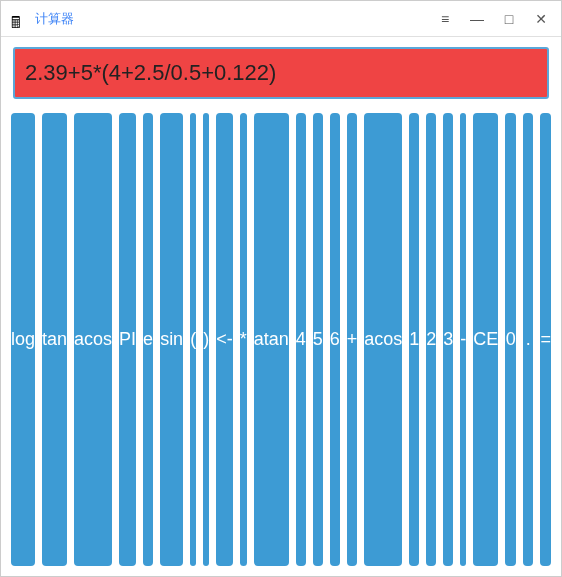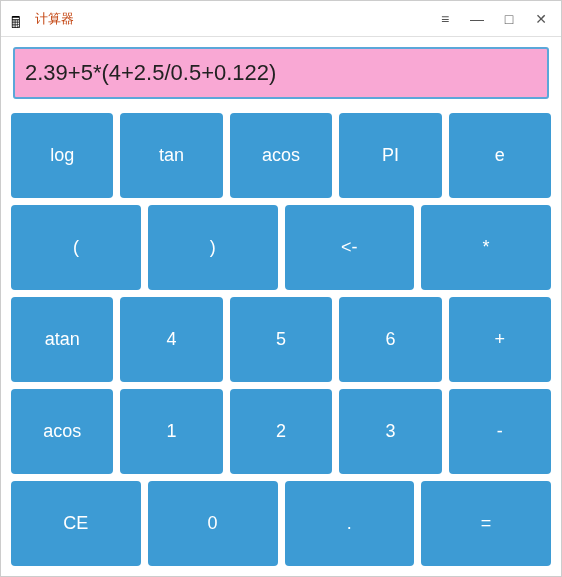--- a/index.html
+++ b/index.html
@@ -38,21 +38,21 @@
       gap: 8px;
     }
 
     .title-icon {
       width: 16px;
       height: 16px;
     }
 
     .title-text {
       font-size: 13px;
-      color: #c2410c;
+      color: #3b82f6;
     }
 
     .title-bar-controls {
       display: flex;
       align-items: center;
       gap: 12px;
     }
 
     .ctrl-btn {
       font-size: 14px;
@@ -67,31 +67,31 @@
     }
 
     .display-area {
       margin: 10px 12px 8px 12px;
       border: 2px solid #5ba7d9;
       border-radius: 3px;
       padding: 8px 10px;
       font-size: 22px;
       color: #222;
       min-height: 52px;
-      background: #f9a8d4;
+      background: #ef4444;
       display: flex;
       align-items: center;
       flex-shrink: 0;
     }
 
     .buttons-area {
       flex: 1;
       padding: 6px 10px 10px 10px;
       display: flex;
-      flex-direction: column;
+      flex-direction: row;
       gap: 7px;
     }
 
     .btn-row {
       display: flex;
       gap: 7px;
       flex: 1;
     }
 
     .btn {
@@ -135,20 +135,21 @@
   <div class="buttons-area">
 
   <div class="btn-row">
         <button class="btn">log</button>
         <button class="btn">tan</button>
         <button class="btn">acos</button>
         <button class="btn">PI</button>
         <button class="btn">e</button>
       </div>
       <div class="btn-row">
+        <button class="btn">sin</button>
         <button class="btn">(</button>
         <button class="btn">)</button>
         <button class="btn">&lt;-</button>
         <button class="btn">*</button>
       </div>
       <div class="btn-row">
         <button class="btn">atan</button>
         <button class="btn">4</button>
         <button class="btn">5</button>
         <button class="btn">6</button>

